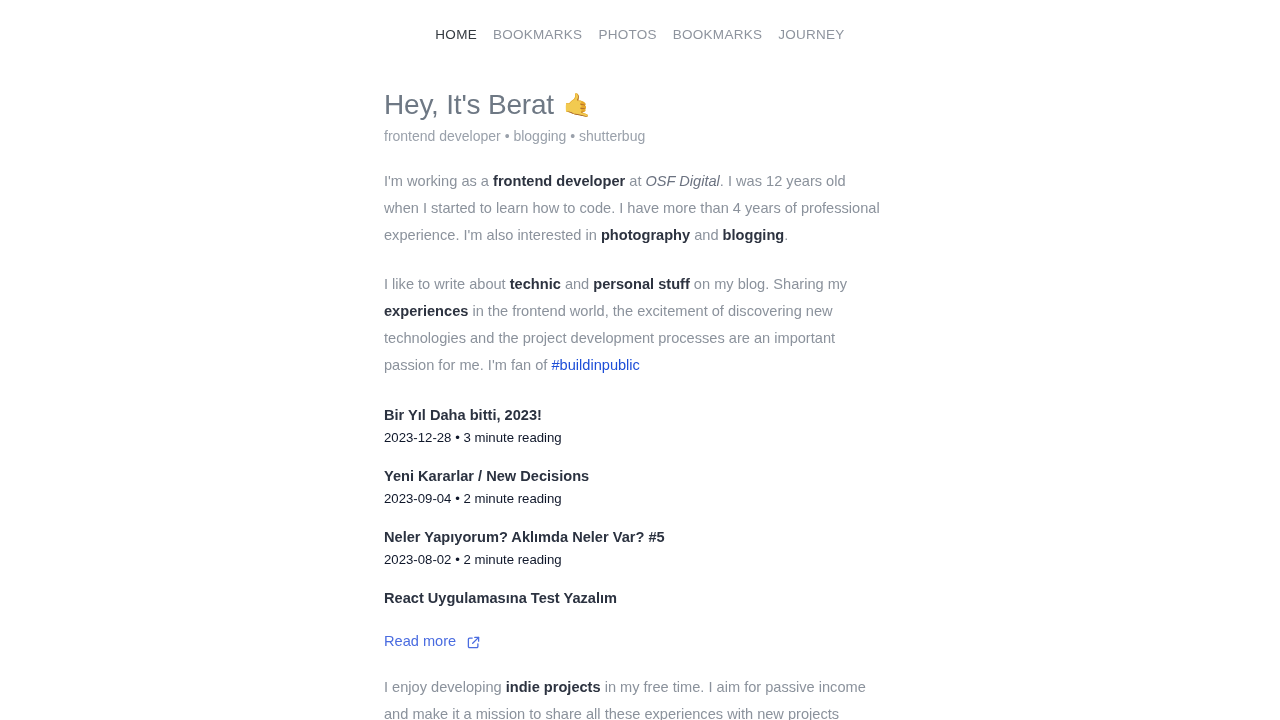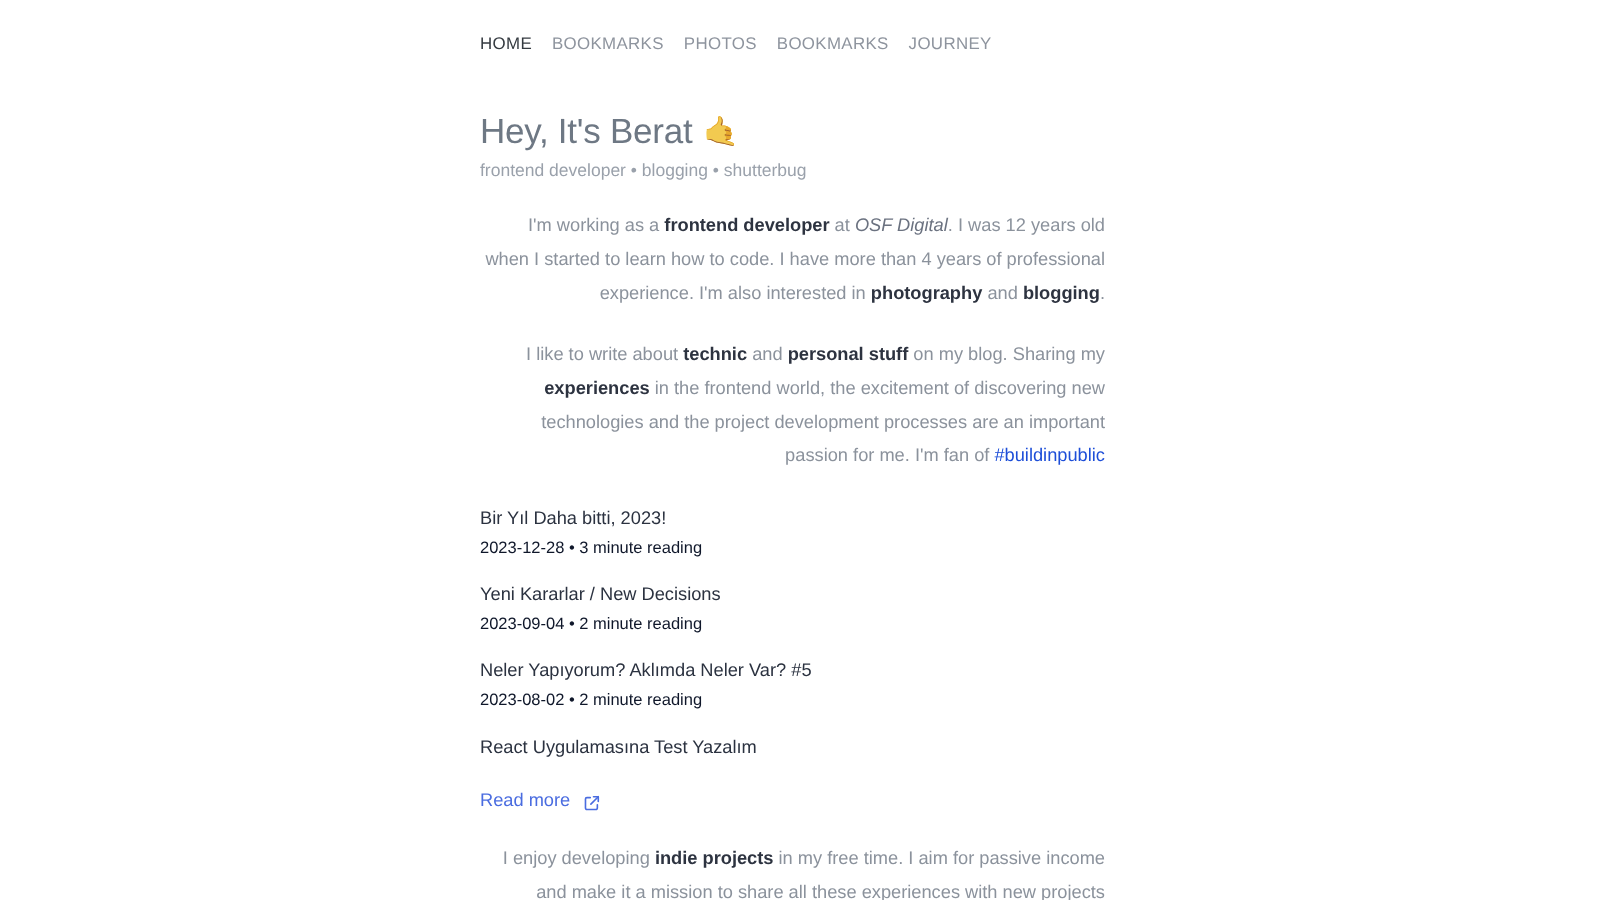--- a/index.html
+++ b/index.html
@@ -30,20 +30,21 @@
     width: 512px;
   }
 
   
   .nav {
     display: flex;
     align-items: center;
     gap: 16px;
     padding-top: 26px;
     white-space: nowrap;
+    justify-content: center;
   }
   .nav-item {
     font-size: 13.5px;
     letter-spacing: 0.02em;
     color: #8e949e;
     text-decoration: none;
     cursor: pointer;
     line-height: 18px;
   }
   .nav-item.active {
@@ -77,21 +78,21 @@
     color: #9aa1ab;
     line-height: 20px;
   }
 
   
   .para {
     margin: 22px 12px 0 0;
     font-size: 14.6px;
     line-height: 27px;
     color: #8b929c;
-    text-align: right;
+    text-align: left;
   }
   .para.first { margin-top: 22px; }
   .para b, .para strong {
     color: #2d3340;
     font-weight: 700;
   }
   .para i, .para em {
     color: #6b7280;
     font-style: italic;
   }
@@ -110,21 +111,21 @@
   .posts {
     margin-top: 26px;
   }
   .post {
     margin-bottom: 18px;
     cursor: pointer;
   }
   .post:last-child { margin-bottom: 0; }
   .post-title {
     font-size: 14.6px;
-    font-weight: 400;
+    font-weight: 700;
     color: #2b3240;
     line-height: 21px;
     margin: 0;
     text-decoration: none;
     display: block;
   }
   .post-meta {
     font-size: 13.2px;
     color: #0f172a;
     line-height: 21px;

